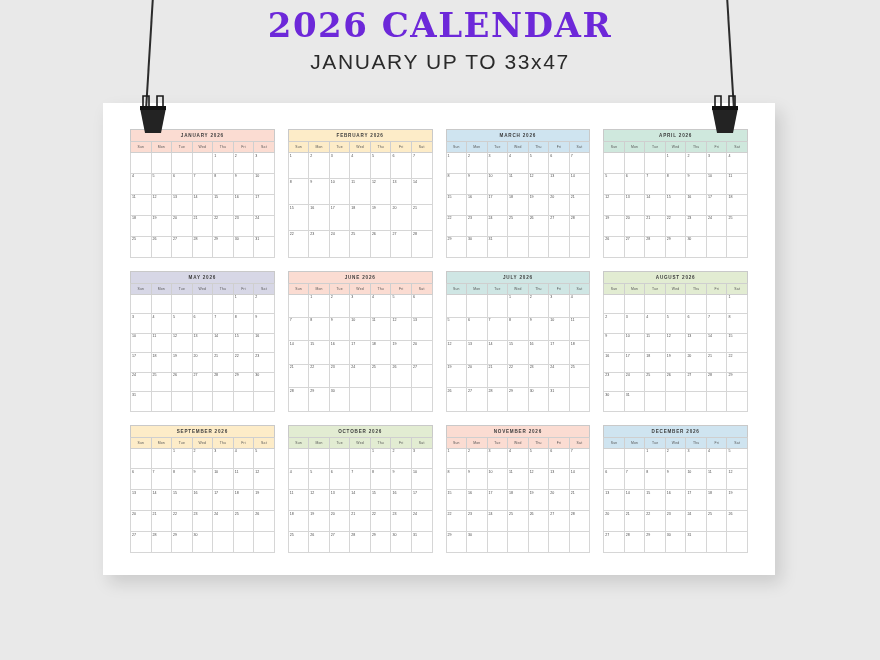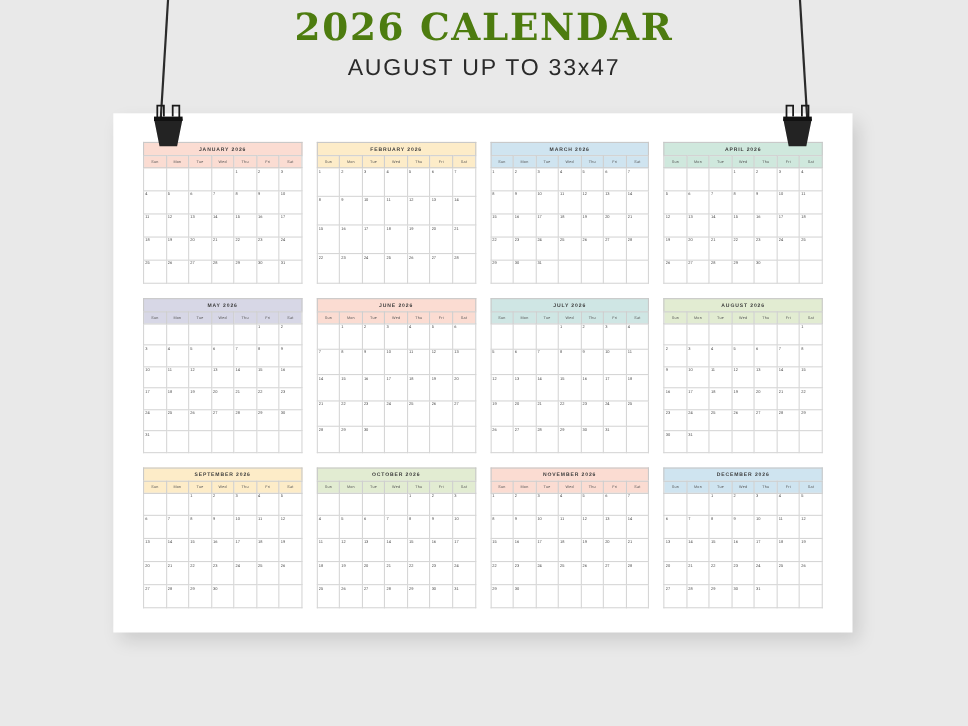--- a/index.html
+++ b/index.html
@@ -22,21 +22,21 @@
     left: 0;
     width: 880px;
     text-align: center;
     z-index: 5;
   }
   .header .title {
     font-family: "DejaVu Serif", serif;
     font-size: 34px;
     font-weight: 700;
     letter-spacing: 1.5px;
-    color: #4d7c0f;
+    color: #6d28d9;
     line-height: 1.15;
     margin: 0;
   }
   .header .subtitle {
     font-family: "Liberation Sans", sans-serif;
     font-size: 21px;
     font-weight: 400;
     letter-spacing: 1.6px;
     color: #2a2a2a;
     margin-top: 5px;
@@ -127,21 +127,21 @@
     padding: 0.5px 0 0 1px;
     height: 18px;
   }
   td.empty { color: transparent; }
 </style>
 </head>
 <body>
 
 <div class="header">
   <div class="title">2026 CALENDAR</div>
-  <div class="subtitle">AUGUST UP TO 33x47</div>
+  <div class="subtitle">JANUARY UP TO 33x47</div>
 </div>
 
 <div class="string left"></div>
 <div class="string right"></div>
 
 <div class="clip left">
   <svg width="38" height="42" viewBox="0 0 38 42">
     <path d="M6 16 L32 16 L27 41 L11 41 Z" fill="#232323"></path>
     <path d="M9 16 L9 4 L15 4 L15 14" fill="none" stroke="#1b1b1b" stroke-width="1.6"></path>
     <path d="M29 16 L29 4 L23 4 L23 14" fill="none" stroke="#1b1b1b" stroke-width="1.6"></path>

